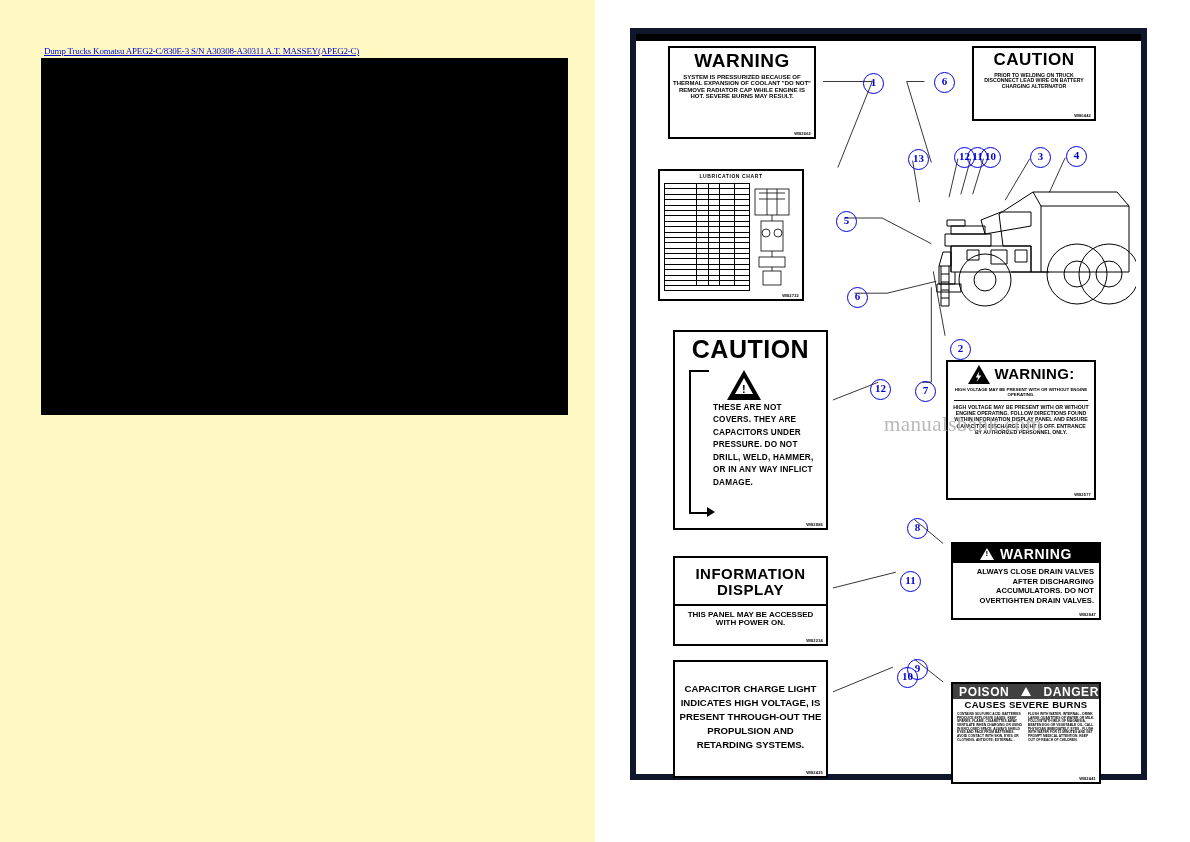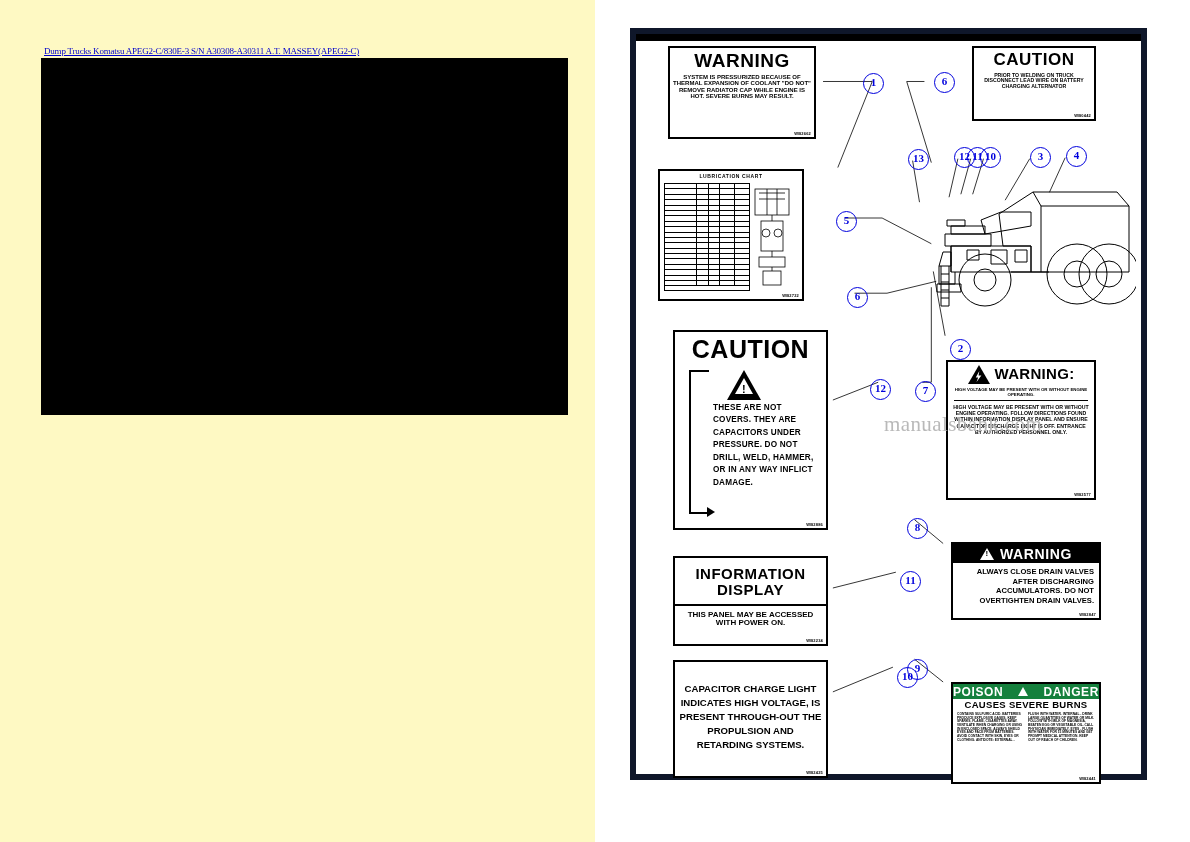--- a/index.html
+++ b/index.html
@@ -292,26 +292,26 @@
     font-size: 7.6px;
     font-weight: bold;
     text-align: right;
     padding: 4px 5px 0 7px;
     line-height: 1.28;
   }
 
   
   #p-danger { left: 315px; top: 648px; width: 150px; height: 102px; }
   #pd-bar {
-    background: #15803d;
+    background: #404040;
     color: #fff;
     height: 15px;
     display: flex;
     align-items: center;
-    justify-content: space-between;
+    justify-content: flex-end;
     gap: 12px;
     font-size: 12px;
     font-weight: bold;
     letter-spacing: 0.6px;
   }
   #pd-bar .tri {
     width: 0; height: 0;
     border-left: 5px solid transparent;
     border-right: 5px solid transparent;
     border-bottom: 9px solid #fff;

